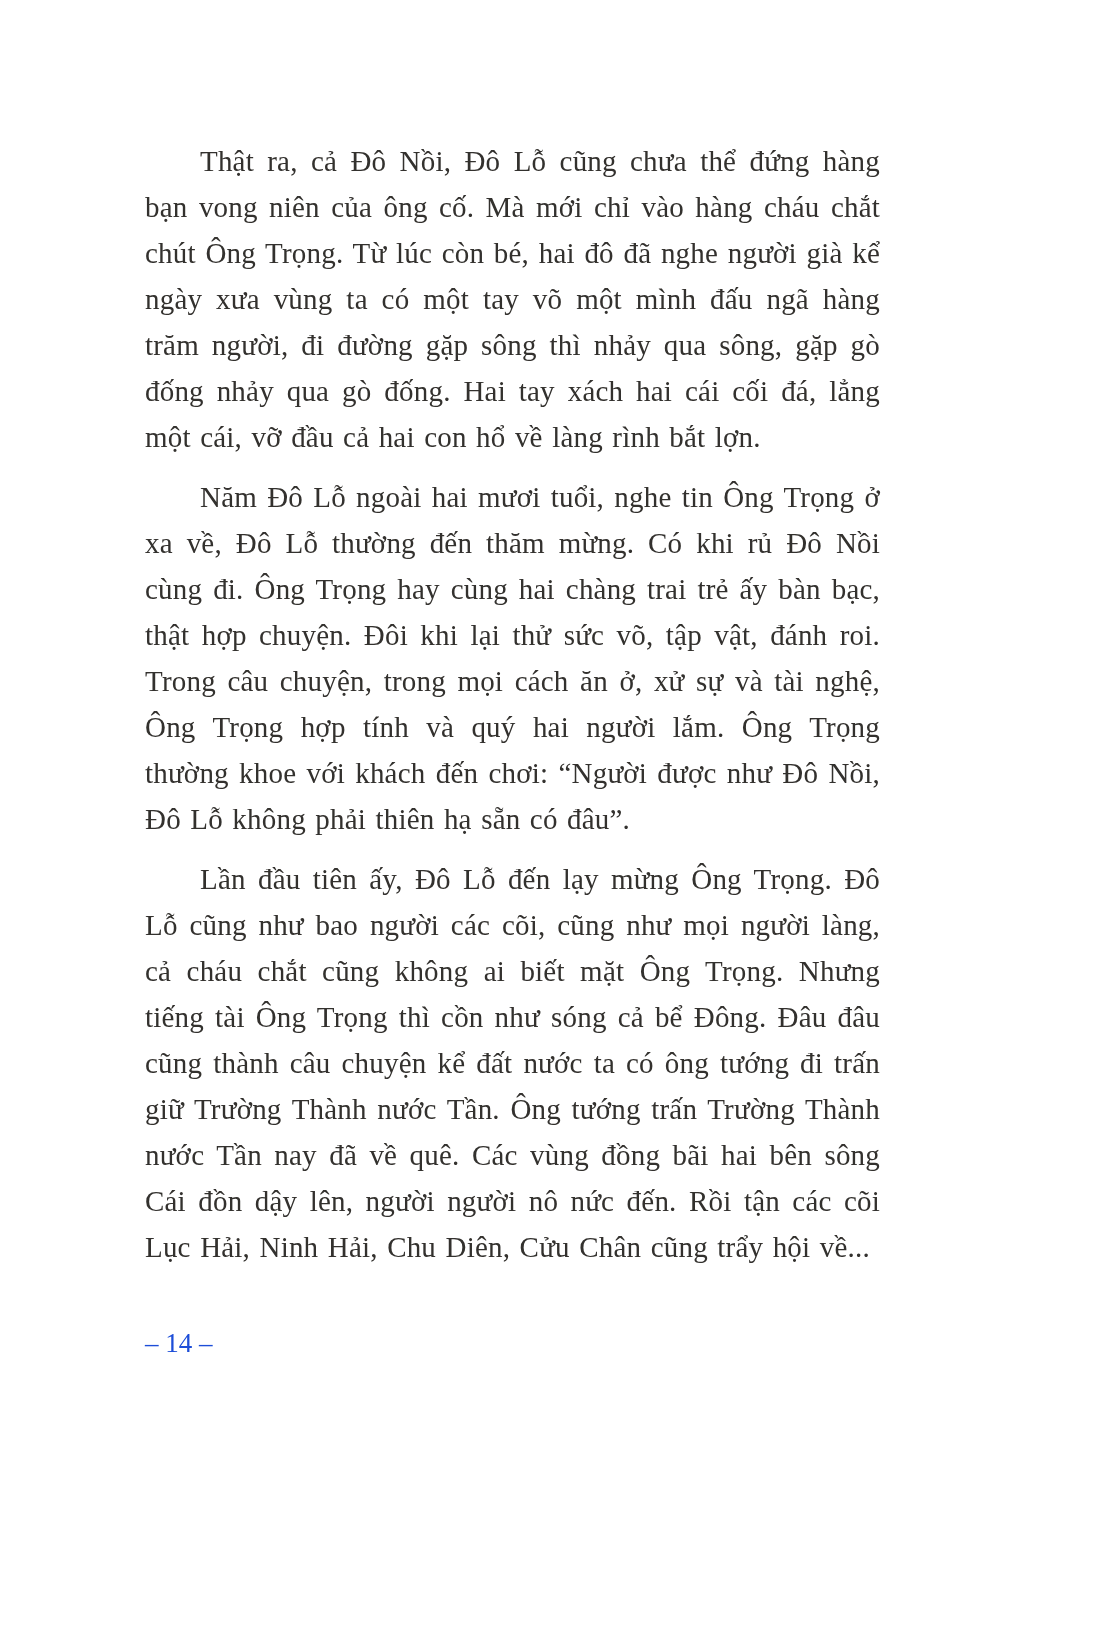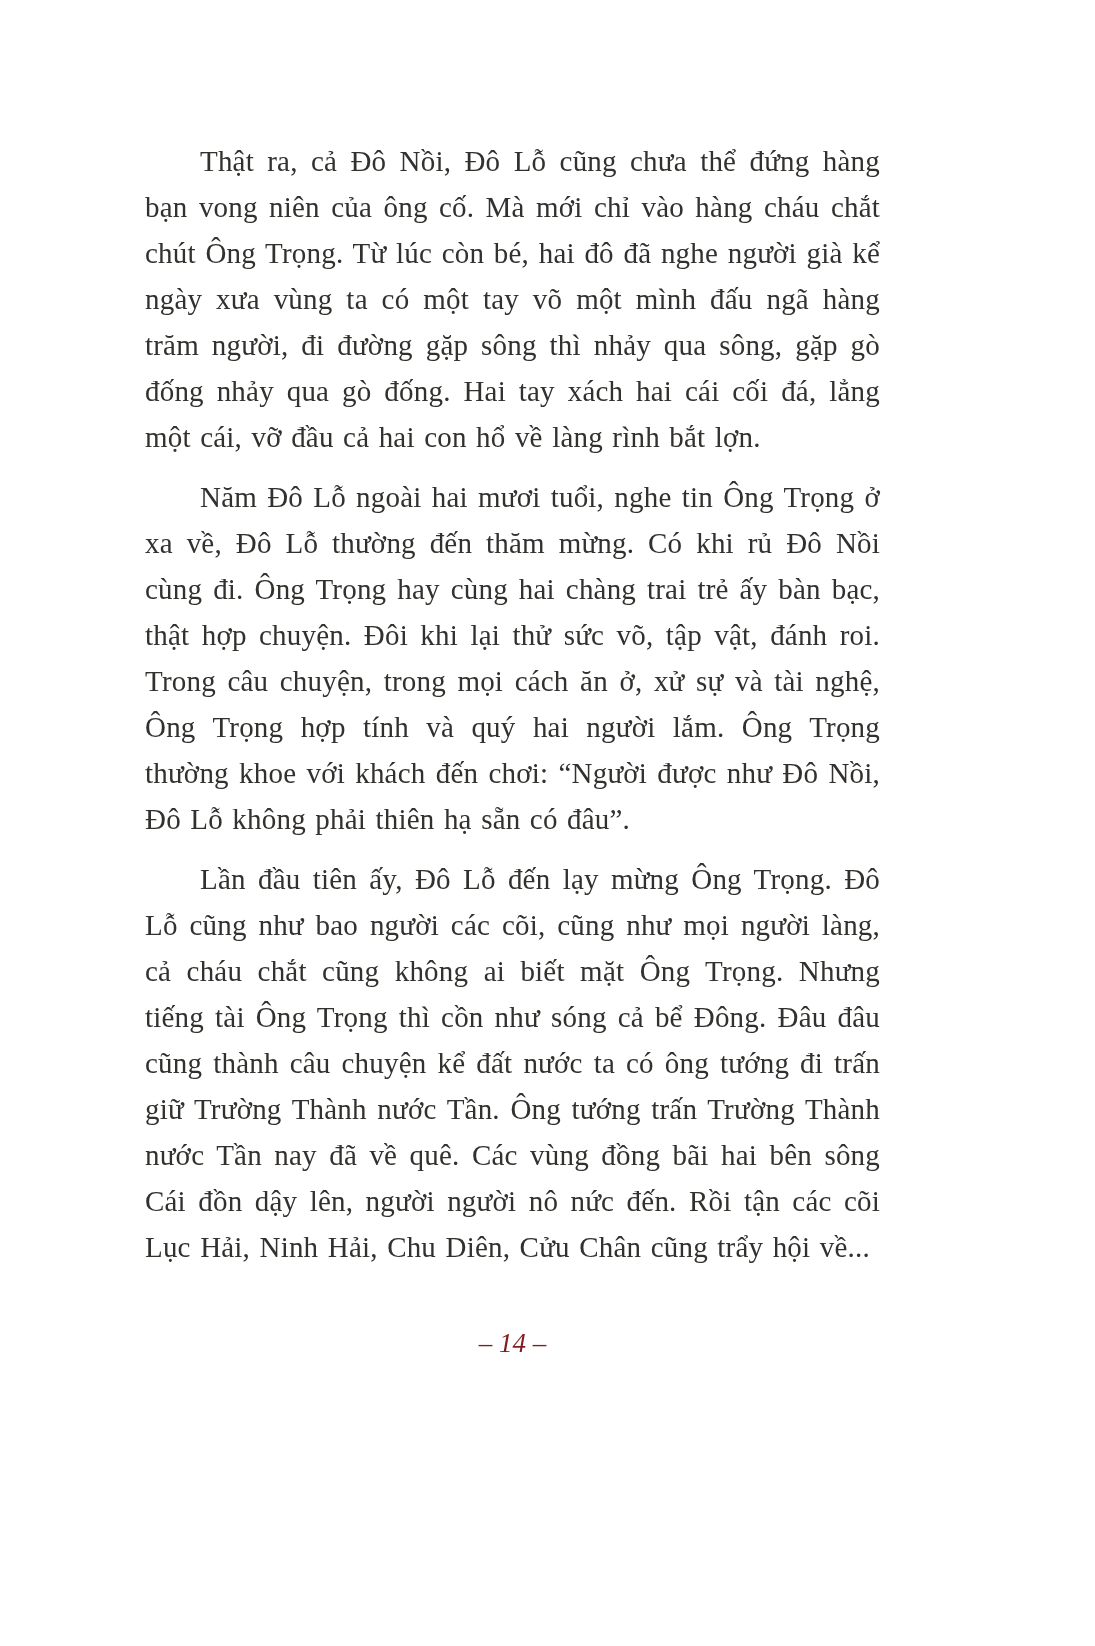--- a/index.html
+++ b/index.html
@@ -26,24 +26,23 @@
     margin: 0 0 14px 0;
     font-size: 29px;
     line-height: 46px;
     text-align: justify;
     text-indent: 55px;
     letter-spacing: 0.2px;
     word-spacing: 2px;
   }
   .page-number {
     margin-top: 58px;
-    text-align: center;
+    text-align: left;
     font-size: 27px;
-    color: #7f1d1d;
-    font-style: italic;
+    color: #1d4ed8;
   }
 </style>
 </head>
 <body>
 
 <div class="book-page">
   <div class="text-block">
     <p>Thật ra, cả Đô Nồi, Đô Lỗ cũng chưa thể đứng hàng bạn vong niên của ông cố. Mà mới chỉ vào hàng cháu chắt chút Ông Trọng. Từ lúc còn bé, hai đô đã nghe người già kể ngày xưa vùng ta có một tay võ một mình đấu ngã hàng trăm người, đi đường gặp sông thì nhảy qua sông, gặp gò đống nhảy qua gò đống. Hai tay xách hai cái cối đá, lẳng một cái, vỡ đầu cả hai con hổ về làng rình bắt lợn.</p>
     <p>Năm Đô Lỗ ngoài hai mươi tuổi, nghe tin Ông Trọng ở xa về, Đô Lỗ thường đến thăm mừng. Có khi rủ Đô Nồi cùng đi. Ông Trọng hay cùng hai chàng trai trẻ ấy bàn bạc, thật hợp chuyện. Đôi khi lại thử sức võ, tập vật, đánh roi. Trong câu chuyện, trong mọi cách ăn ở, xử sự và tài nghệ, Ông Trọng hợp tính và quý hai người lắm. Ông Trọng thường khoe với khách đến chơi: “Người được như Đô Nồi, Đô Lỗ không phải thiên hạ sẵn có đâu”.</p>
     <p>Lần đầu tiên ấy, Đô Lỗ đến lạy mừng Ông Trọng. Đô Lỗ cũng như bao người các cõi, cũng như mọi người làng, cả cháu chắt cũng không ai biết mặt Ông Trọng. Nhưng tiếng tài Ông Trọng thì cồn như sóng cả bể Đông. Đâu đâu cũng thành câu chuyện kể đất nước ta có ông tướng đi trấn giữ Trường Thành nước Tần. Ông tướng trấn Trường Thành nước Tần nay đã về quê. Các vùng đồng bãi hai bên sông Cái đồn dậy lên, người người nô nức đến. Rồi tận các cõi Lục Hải, Ninh Hải, Chu Diên, Cửu Chân cũng trẩy hội về...</p>

